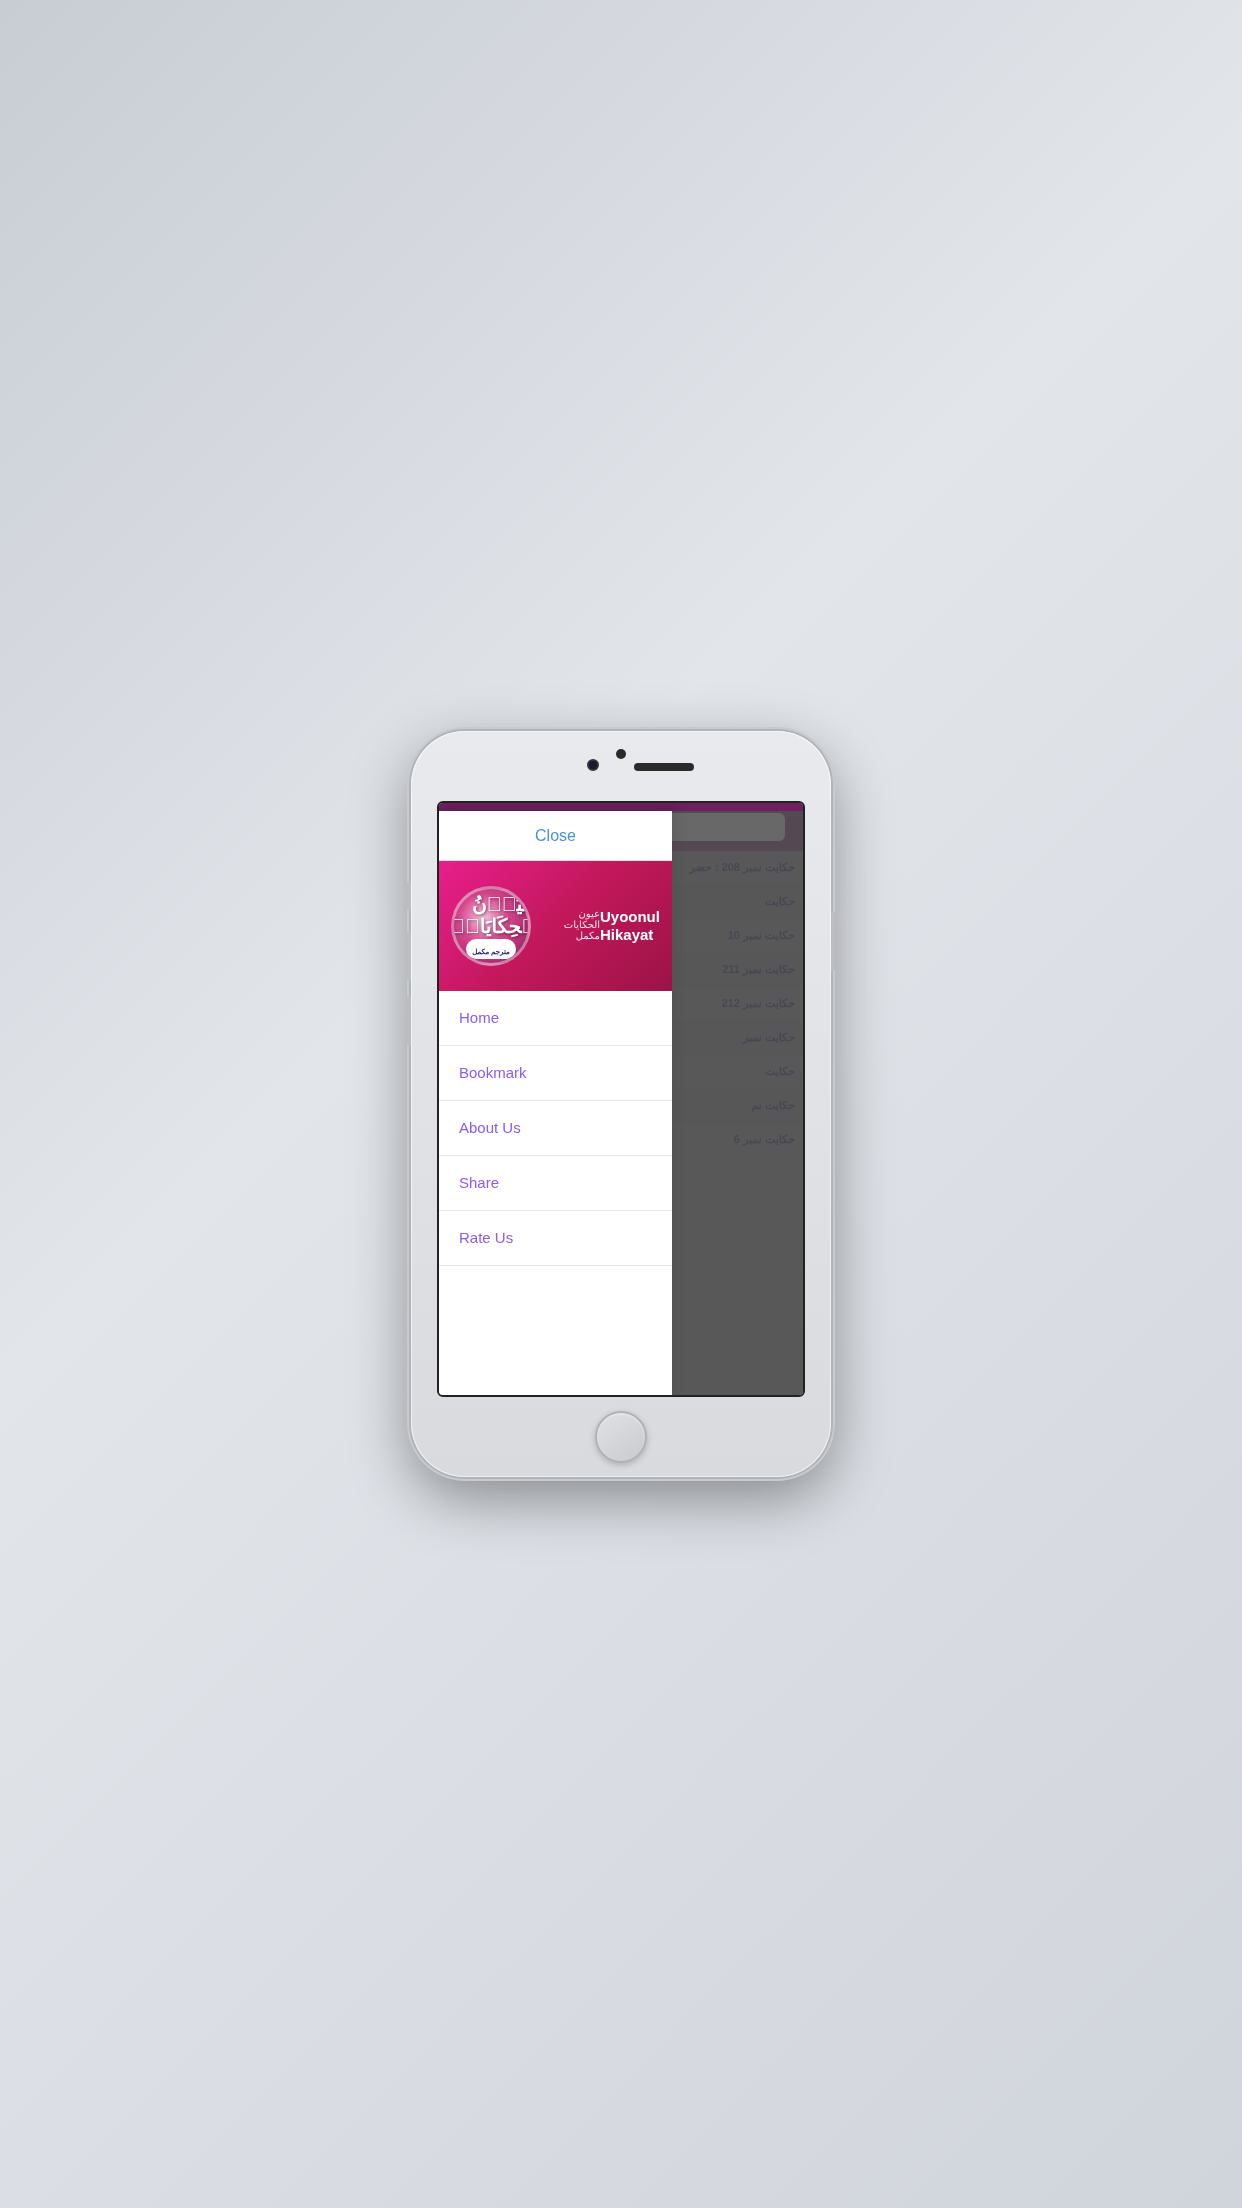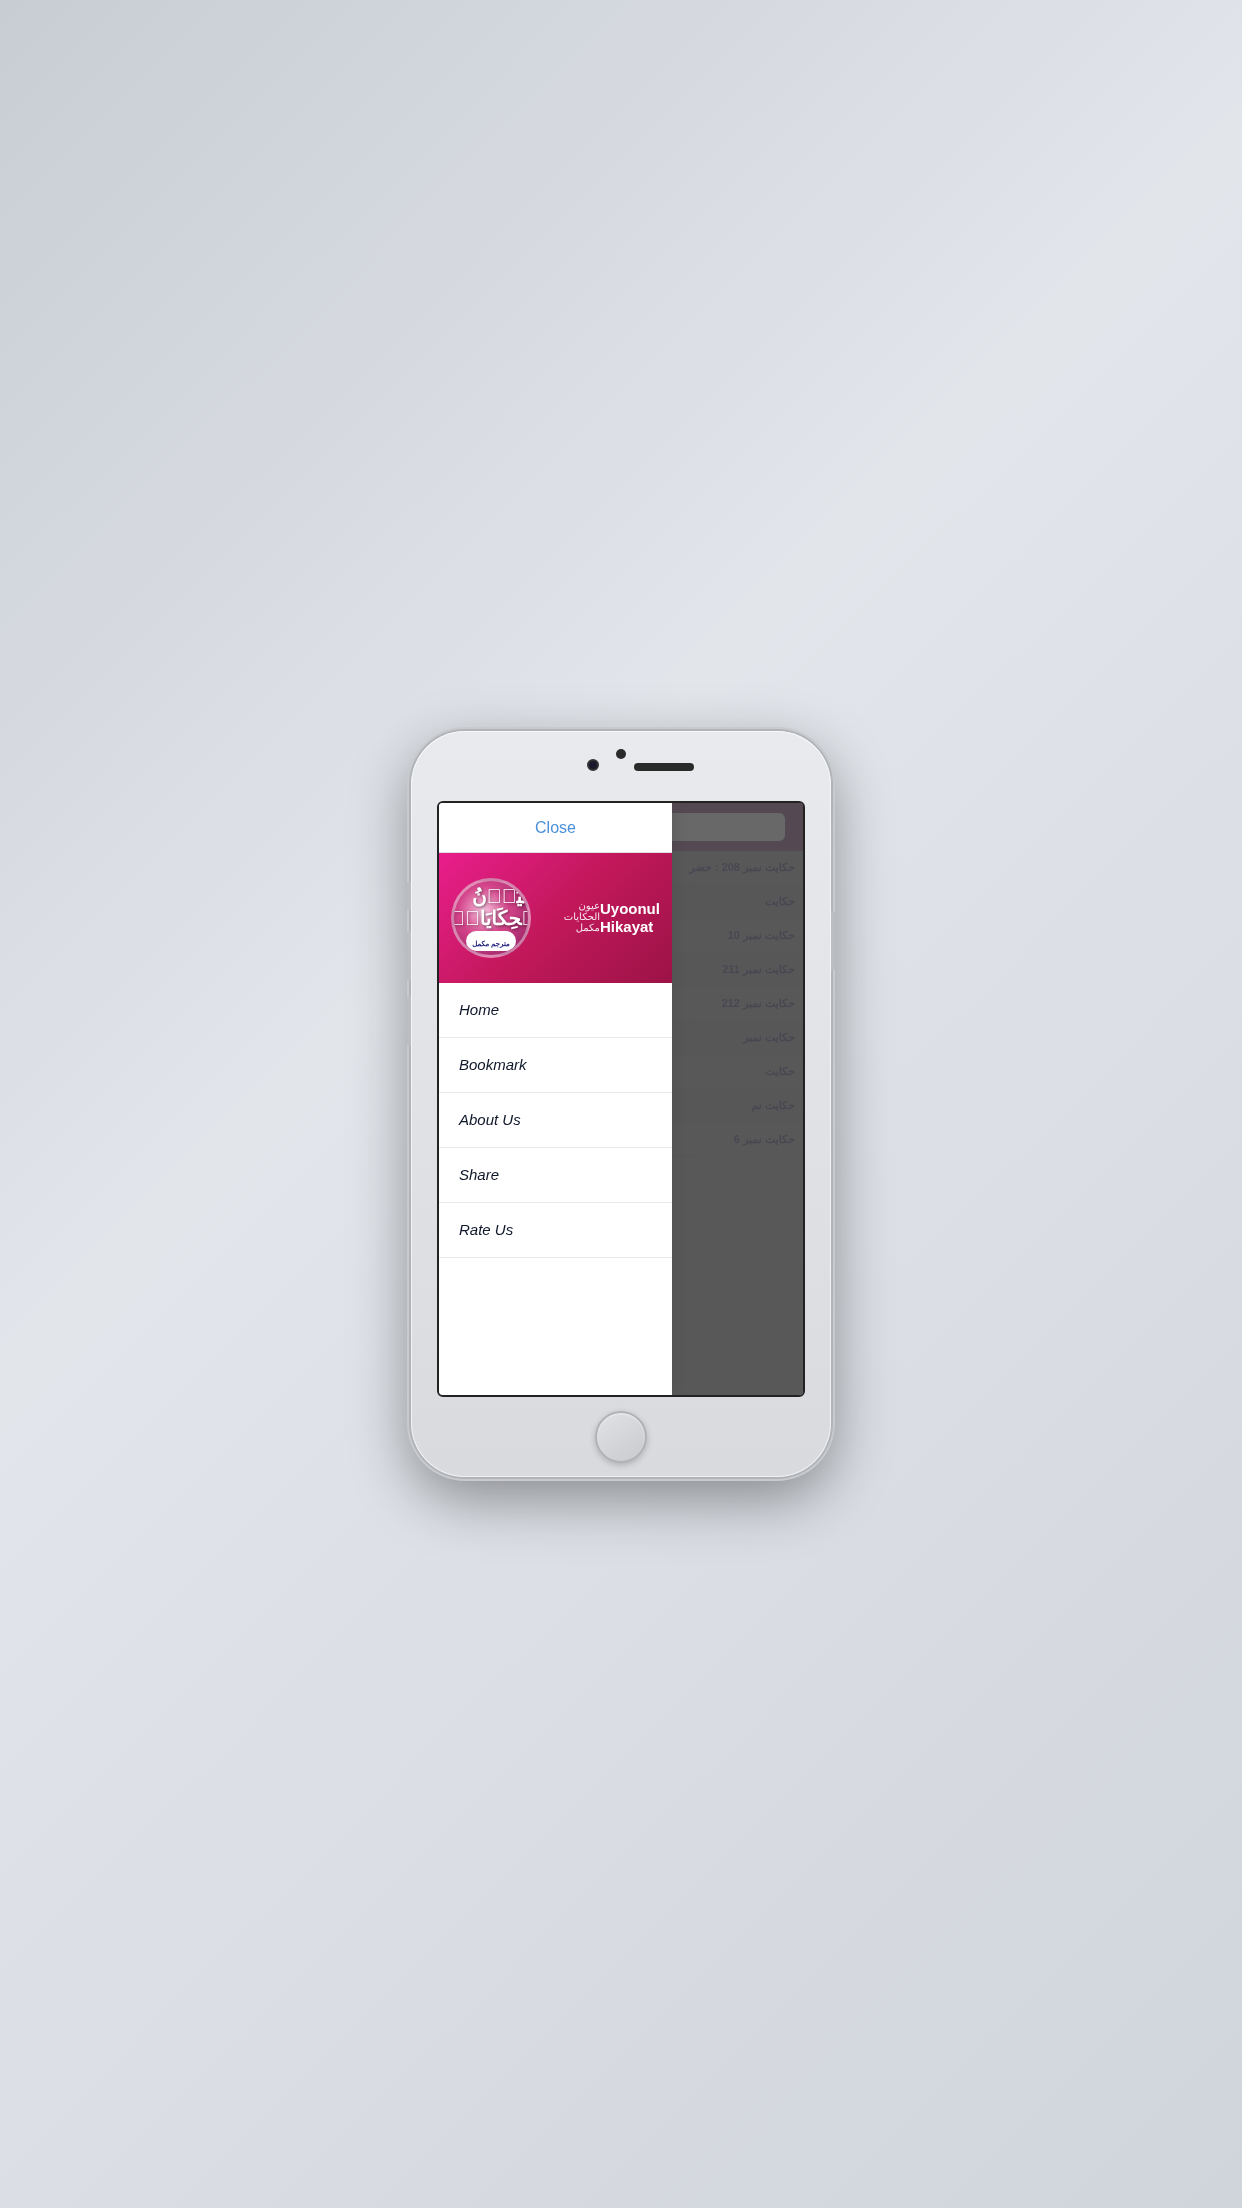--- a/index.html
+++ b/index.html
@@ -132,21 +132,21 @@
     .bg-urdu-text {
       color: #1a1a5c;
       font-size: 11px;
       font-weight: bold;
       direction: rtl;
     }
 
     
     .drawer-overlay {
       position: absolute;
-      top: 0;
+      top: 8px;
       left: 0;
       width: 100%;
       height: 100%;
       display: flex;
     }
 
     
     .drawer-panel {
       width: 64%;
       height: 100%;
@@ -249,24 +249,23 @@
       flex-direction: column;
     }
 
     .menu-item {
       padding: 18px 20px;
       border-bottom: 1px solid #e8e8e8;
       cursor: pointer;
     }
 
     .menu-item-text {
-      color: #0f172a;
+      color: #8b5cf6;
       font-size: 15px;
       font-weight: 400;
-      font-style: italic;
     }
 
     
     .right-panel {
       flex: 1;
       background: rgba(80,80,80,0.85);
     }
 
     
     .phone-bottom {

